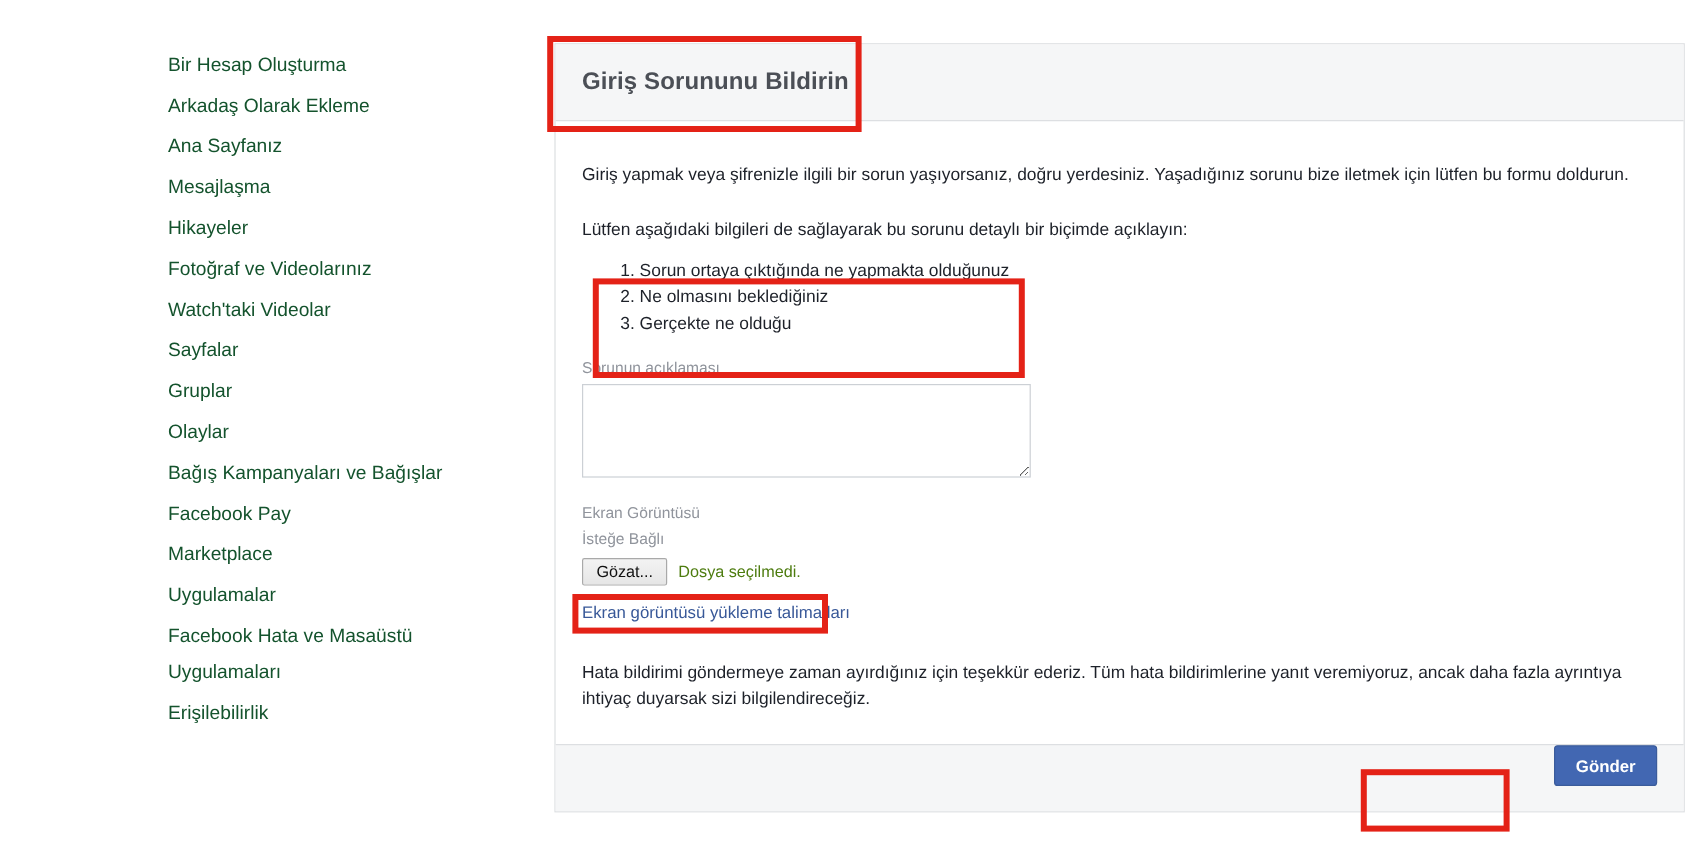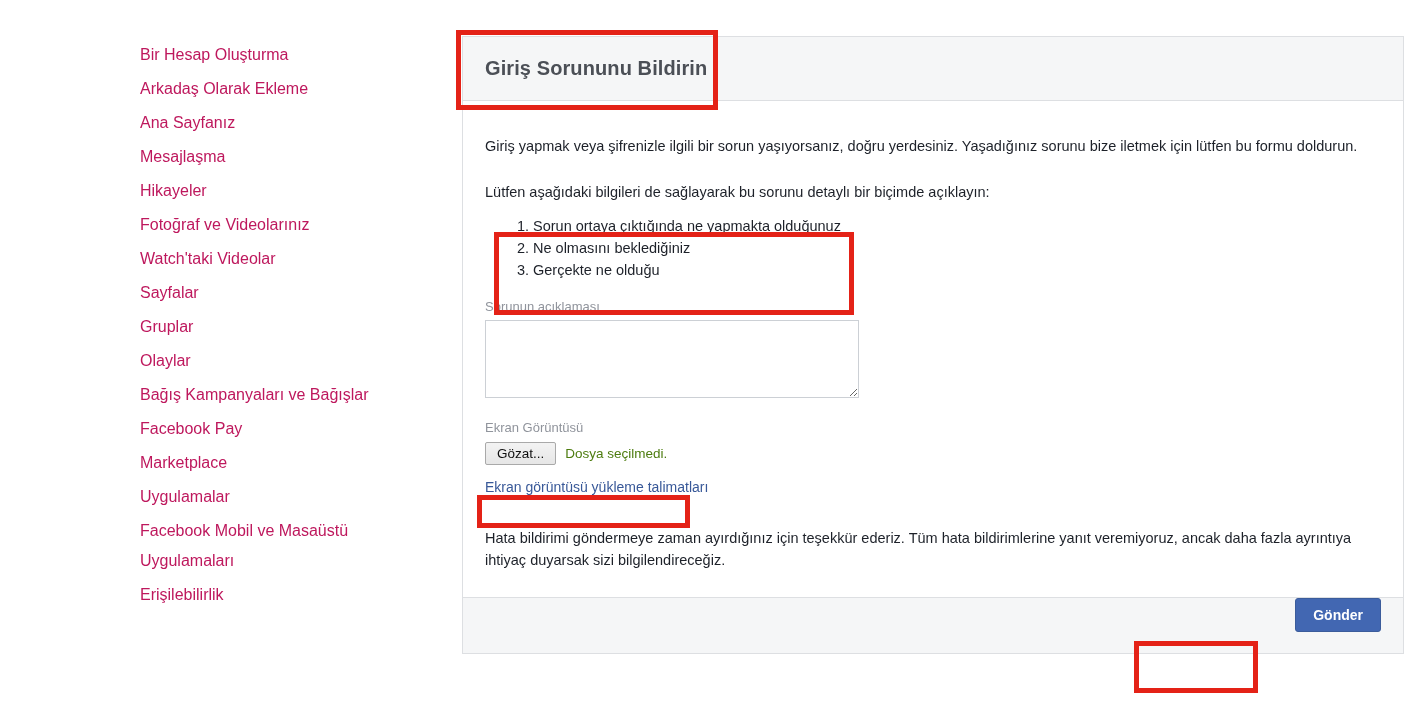--- a/index.html
+++ b/index.html
@@ -19,21 +19,21 @@
   
   #sidebar {
     position: absolute;
     left: 140px;
     top: 38px;
     width: 300px;
   }
   .nav-item {
     font-size: 16px;
     line-height: 34px;
-    color: #be185d;
+    color: #14532d;
     white-space: pre-wrap;
     cursor: pointer;
   }
   .nav-item.wrap {
     line-height: 30px;
     padding: 2px 0;
   }
 
   
   #card {
@@ -200,21 +200,21 @@
   <div class="nav-item">Hikayeler</div>
   <div class="nav-item">Fotoğraf ve Videolarınız</div>
   <div class="nav-item">Watch'taki Videolar</div>
   <div class="nav-item">Sayfalar</div>
   <div class="nav-item">Gruplar</div>
   <div class="nav-item">Olaylar</div>
   <div class="nav-item">Bağış Kampanyaları ve Bağışlar</div>
   <div class="nav-item">Facebook Pay</div>
   <div class="nav-item">Marketplace</div>
   <div class="nav-item">Uygulamalar</div>
-  <div class="nav-item wrap">Facebook Mobil ve Masaüstü Uygulamaları</div>
+  <div class="nav-item wrap">Facebook Hata ve Masaüstü Uygulamaları</div>
   <div class="nav-item">Erişilebilirlik</div>
 </nav>
 
 <section id="card">
 
   <div id="card-header">
     <h1 id="card-title">Giriş Sorununu Bildirin</h1>
   </div>
 
   <div id="card-body">
@@ -226,20 +226,21 @@
     <ol class="steps">
       <li>Sorun ortaya çıktığında ne yapmakta olduğunuz</li>
       <li>Ne olmasını beklediğiniz</li>
       <li>Gerçekte ne olduğu</li>
     </ol>
 
     <label class="field-label" for="desc-textarea">Sorunun açıklaması</label>
     <textarea id="desc-textarea" placeholder="" style=""></textarea>
 
     <label class="field-label" id="screenshot-label">Ekran Görüntüsü</label>
+    <span class="sub-label">İsteğe Bağlı</span>
 
     <div class="file-row">
       <button id="browse-button" type="button">Gözat...</button>
       <span id="file-status">Dosya seçilmedi.</span>
     </div>
 
     <a id="upload-link" href="#">Ekran görüntüsü yükleme talimatları</a>
 
     <p class="para" style="margin-bottom:0;">Hata bildirimi göndermeye zaman ayırdığınız için teşekkür ederiz. Tüm hata bildirimlerine yanıt veremiyoruz, ancak daha fazla ayrıntıya ihtiyaç duyarsak sizi bilgilendireceğiz.</p>
   </div>

